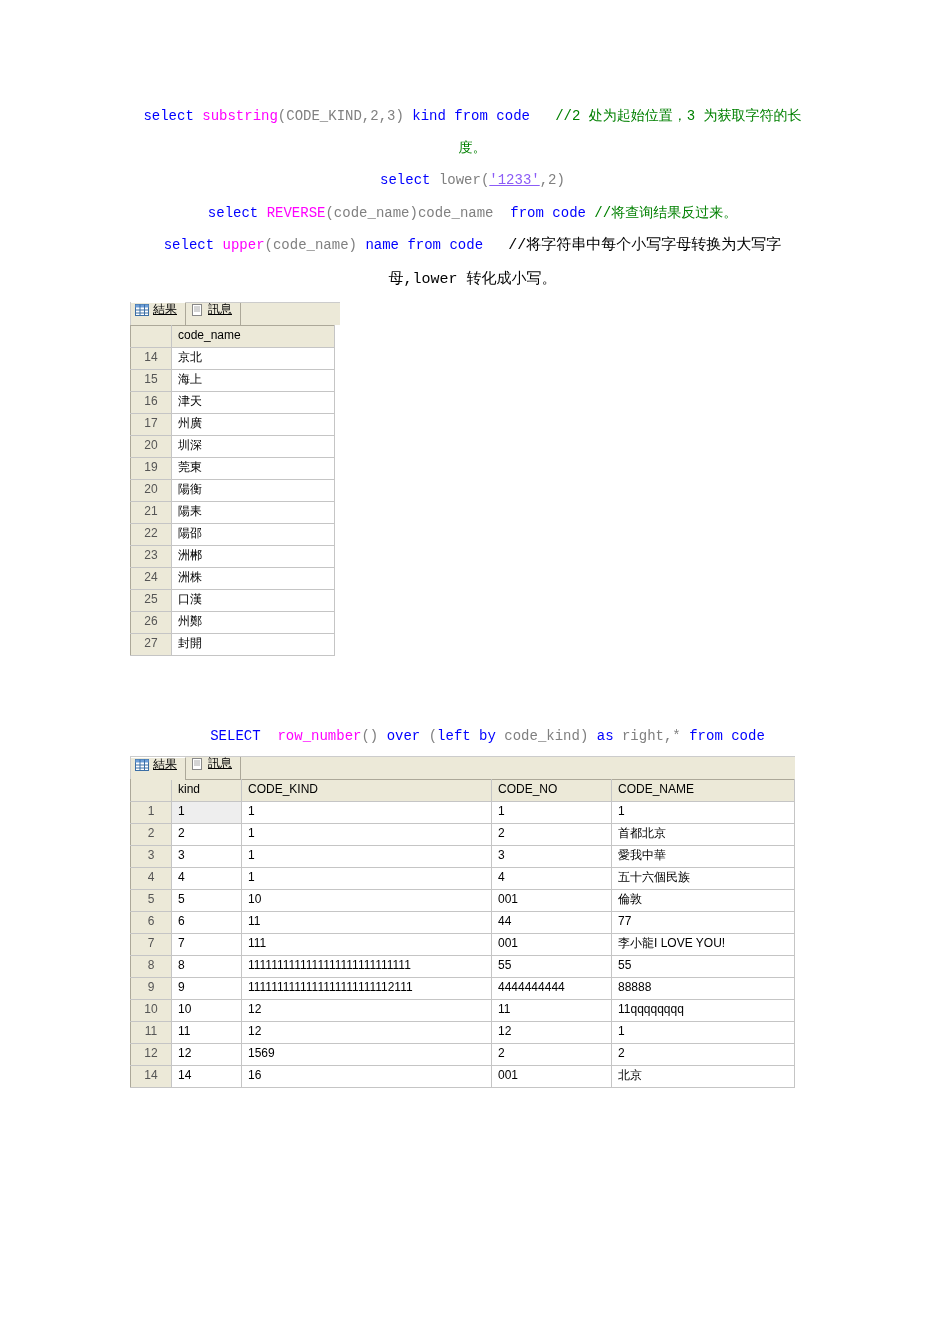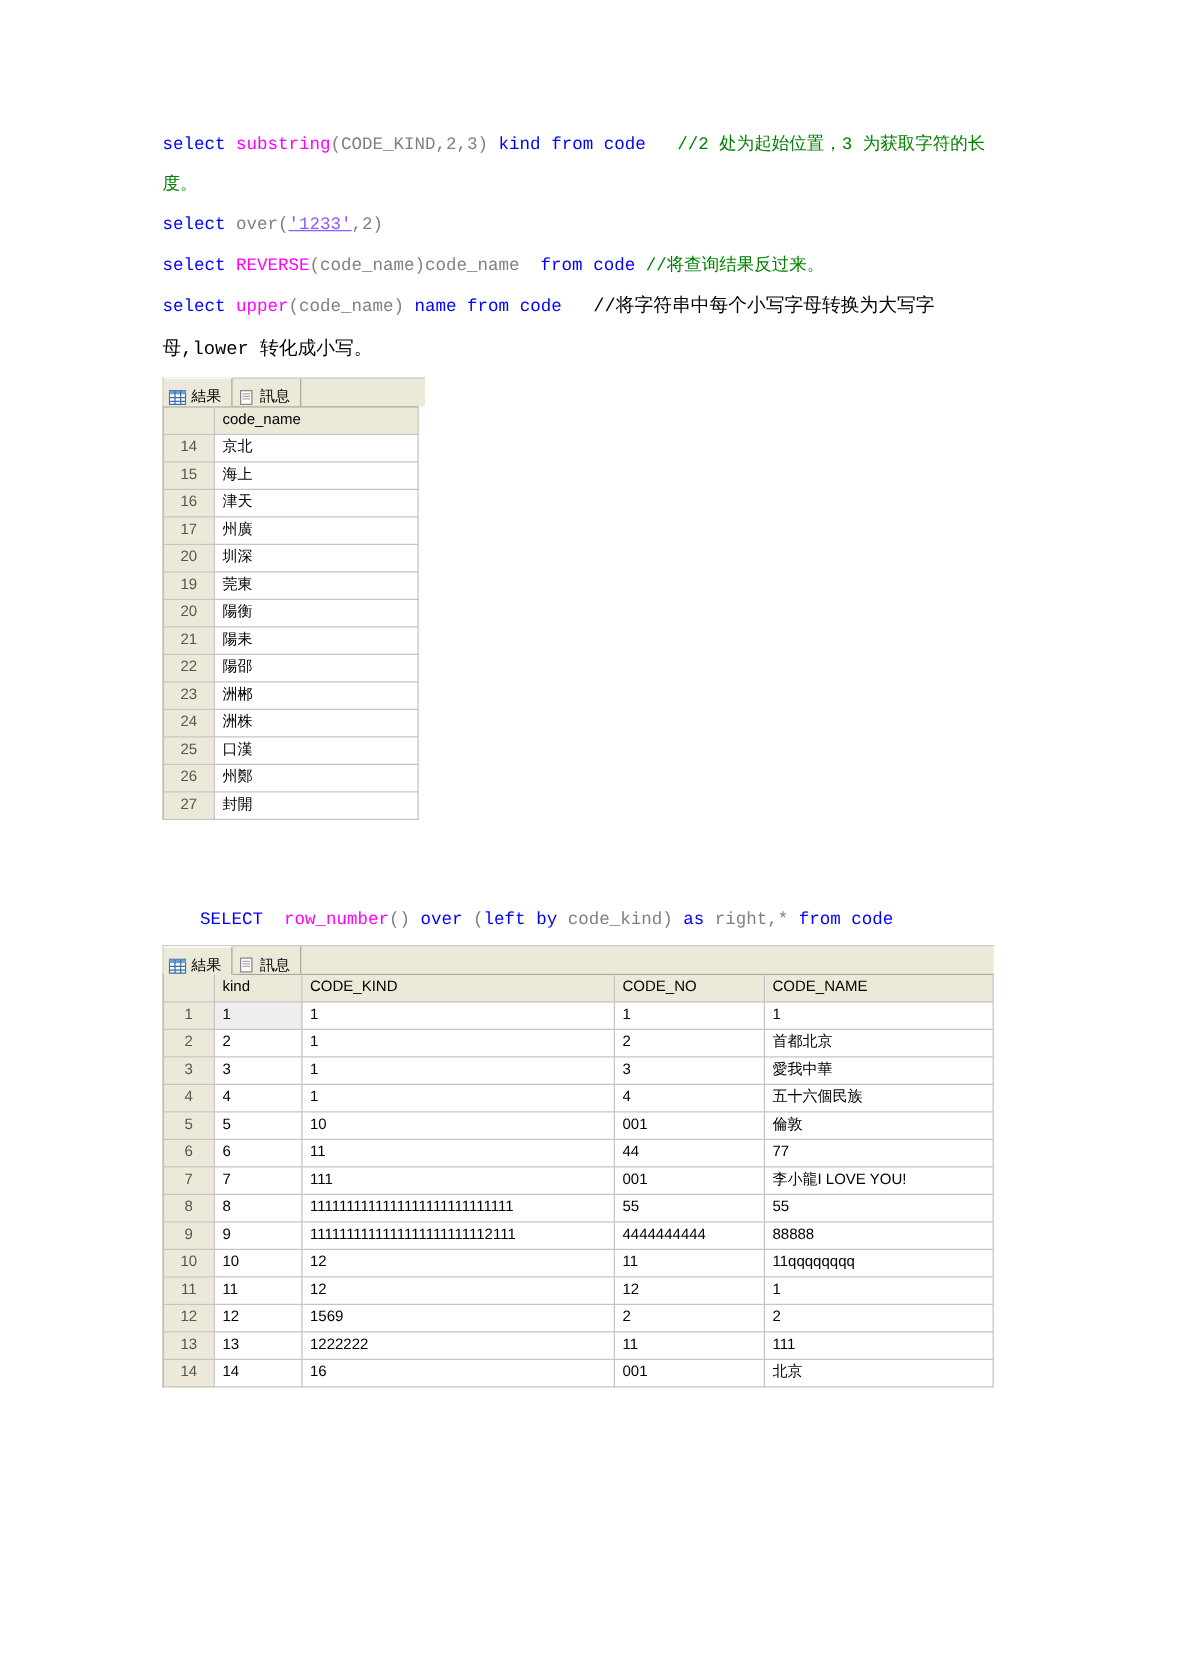--- a/index.html
+++ b/index.html
@@ -7,20 +7,21 @@
     font-family: "Courier New", "SimSun", monospace;
     font-size: 14px;
     margin: 0;
     padding: 100px 130px 60px 130px;
     line-height: 2.3;
     color: #000;
   }
   .code-line {
     font-family: "Courier New", monospace;
     white-space: normal;
+    text-align: center;
   }
   .kw { color: #0000ff; }
   .fn { color: #ff00ff; }
   .lit { color: #8b5cf6; text-decoration: underline; }
   .cmt { color: #008000; font-family: "SimSun", "Courier New", monospace; }
   .cmt-black { color: #000; font-family: "SimSun", "Courier New", monospace; font-size: 15px; }
   .gray { color: #808080; }
 
   .result-panel {
     margin-top: 4px;
@@ -31,25 +32,26 @@
   .tabs {
     display: flex;
     align-items: center;
     background: #ece9d8;
     border-top: 1px solid #ccc;
     border-left: 1px solid #ccc;
     height: 22px;
   }
   .tab {
     display: flex;
-    align-items: flex-end;
+    align-items: flex-start;
     height: 22px;
     padding: 0 8px 0 4px;
     border-right: 1px solid #aca899;
     gap: 4px;
+    text-decoration: underline;
   }
   .tab svg { flex-shrink: 0; }
   .tab.active {
     background: #ece9d8;
     border-top: 1px solid #fff;
   }
   .grid {
     border-collapse: collapse;
     background: #fff;
   }
@@ -97,21 +99,21 @@
     <span class="fn">substring</span><span class="gray">(CODE_KIND,2,3)</span>
     <span class="kw">kind</span>
     <span class="kw">from</span>
     <span class="kw">code</span>&nbsp;&nbsp;
     <span class="cmt">//2 处为起始位置，3 为获取字符的长度。</span>
   </div>
 
 
   <div class="code-line">
     <span class="kw">select</span>
-    <span class="gray">over(</span><span class="lit">'1233'</span><span class="gray">,2)</span>
+    <span class="gray">lower(</span><span class="lit">'1233'</span><span class="gray">,2)</span>
   </div>
 
   <div class="code-line">
     <span class="kw">select</span>
     <span class="fn">REVERSE</span><span class="gray">(code_name)code_name</span>&nbsp;
     <span class="kw">from</span>
     <span class="kw">code</span>
     <span class="cmt">//将查询结果反过来。</span>
   </div>
 
@@ -354,27 +356,20 @@
           <td>1</td>
         </tr>
         <tr>
           <td class="rowhead">12</td>
           <td>12</td>
           <td>1569</td>
           <td>2</td>
           <td>2</td>
         </tr>
         <tr>
-          <td class="rowhead">13</td>
-          <td>13</td>
-          <td>1222222</td>
-          <td>11</td>
-          <td>111</td>
-        </tr>
-        <tr>
           <td class="rowhead">14</td>
           <td>14</td>
           <td>16</td>
           <td>001</td>
           <td>北京</td>
         </tr>
       </tbody>
   </table>
 </div>
 

